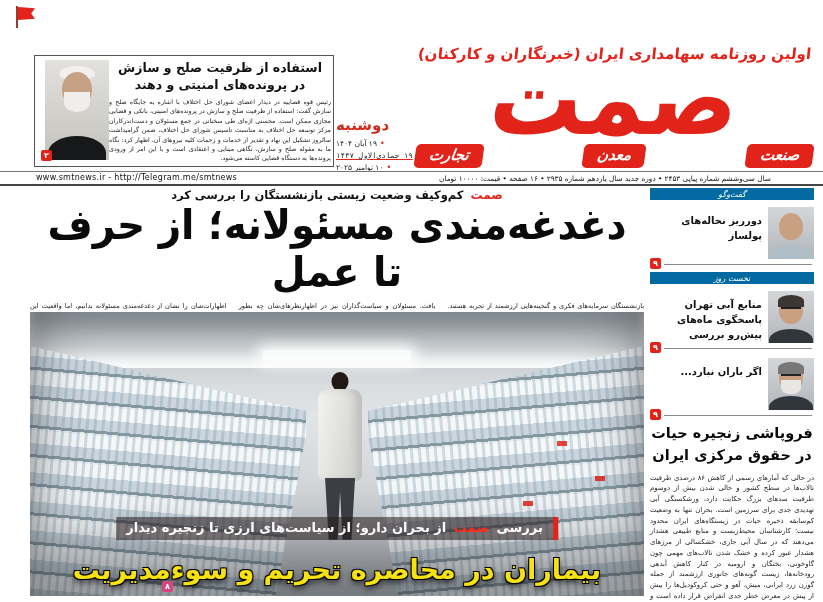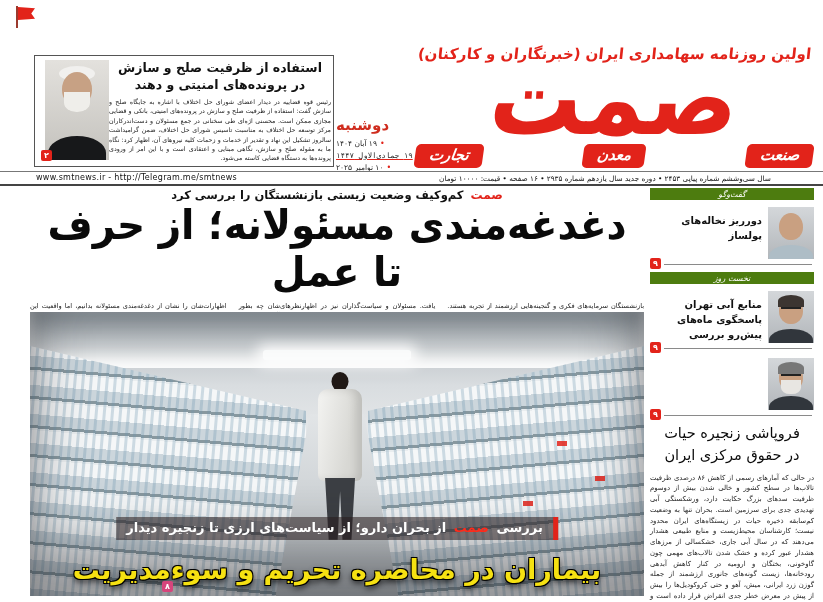--- a/index.html
+++ b/index.html
@@ -97,21 +97,21 @@
                  color:#fff; font-size:13px; font-weight:bold; padding:3px 10px 5px;
                  border-right:5px solid #e2231a; }
   .photo-strip .brand { color:#ff2a1a; font-weight:900; margin:0 3px; }
   .photo-headline { position:absolute; bottom:11px; left:0; right:0; text-align:center; direction:rtl;
                     color:#f6e112; font-size:27px; font-weight:900;
                     text-shadow:1px 1px 0 #000,-1px -1px 0 #000,1px -1px 0 #000,-1px 1px 0 #000,0 3px 6px rgba(0,0,0,.85); }
   .photo .pbadge.b8 { position:absolute; left:132px; bottom:4px; }
 
   
   .sidebar { position:absolute; right:9px; top:188px; width:164px; direction:rtl; }
-  .sbar { height:12px; background:#4d7c0f; color:#fff; font-size:8px; font-style:italic;
+  .sbar { height:12px; background:#0369a1; color:#fff; font-size:8px; font-style:italic;
           display:flex; align-items:center; justify-content:center; margin-bottom:5px; }
   .sitem { display:flex; direction:rtl; gap:6px; padding:2px 0 3px; }
   .sitem-title { flex:1; font-size:10px; font-weight:bold; line-height:1.5; color:#111; padding-top:6px; }
   .sitem-rule { position:relative; border-bottom:1px solid #8a8a8a; margin:2px 2px 7px 14px; }
   .sitem-rule .pbadge { position:absolute; left:-14px; top:-6px; }
 
   .avatar { position:relative; width:46px; height:52px; overflow:hidden;
             background:linear-gradient(#d4d7da,#b2b6ba); flex:0 0 46px; }
   .avatar .head { position:absolute; left:50%; top:6px; transform:translateX(-50%);
                   width:24px; height:27px; border-radius:50% 50% 46% 46%; background:#c9a081; }
@@ -127,21 +127,21 @@
   .portrait { background:linear-gradient(#e3e1dd,#c4c2bd); position:relative; overflow:hidden; }
   .portrait .head { position:absolute; left:50%; top:12px; transform:translateX(-50%);
                     width:30px; height:34px; border-radius:50% 50% 46% 46%; background:#c7a184; }
   .portrait .turban { position:absolute; left:50%; top:6px; transform:translateX(-50%);
                       width:36px; height:15px; border-radius:50%; background:#f1f0ee; }
   .portrait .beard { position:absolute; left:50%; top:32px; transform:translateX(-50%);
                      width:26px; height:20px; border-radius:0 0 48% 48%; background:#efeeea; }
   .portrait .robe { position:absolute; bottom:-10px; left:50%; transform:translateX(-50%);
                     width:58px; height:34px; border-radius:50% 50% 0 0; background:#17181a; }
 
-  .feature-title { text-align:center; font-size:14.5px; font-weight:400; line-height:1.5;
+  .feature-title { text-align:center; font-size:14.5px; font-weight:700; line-height:1.5;
                    color:#0a0a0a; margin:4px 0 6px; }
   .feature-body { font-size:6.9px; line-height:1.56; text-align:justify; color:#222; }
 </style>
 </head>
 <body>
 
 <div class="page">
 
   <div class="flag">
     <div class="pole"></div>
@@ -258,20 +258,21 @@
     </div>
 
     <div class="sitem">
       <div class="avatar">
         <div class="head"></div>
           <div class="hair" style="background:#777"></div>
           <div class="beard"></div>
           <div class="glasses"></div>
           <div class="shoulders"></div>
       </div>
+      <div class="sitem-title">اگر باران نبارد...</div>
     </div>
     <div class="sitem-rule">
       <span class="pbadge">۹</span>
     </div>
 
     <div class="feature-title">
       <span>فروپاشی زنجیره حیات</span><br>
       <span>در حقوق مرکزی ایران</span>
     </div>
     <div class="feature-body">

